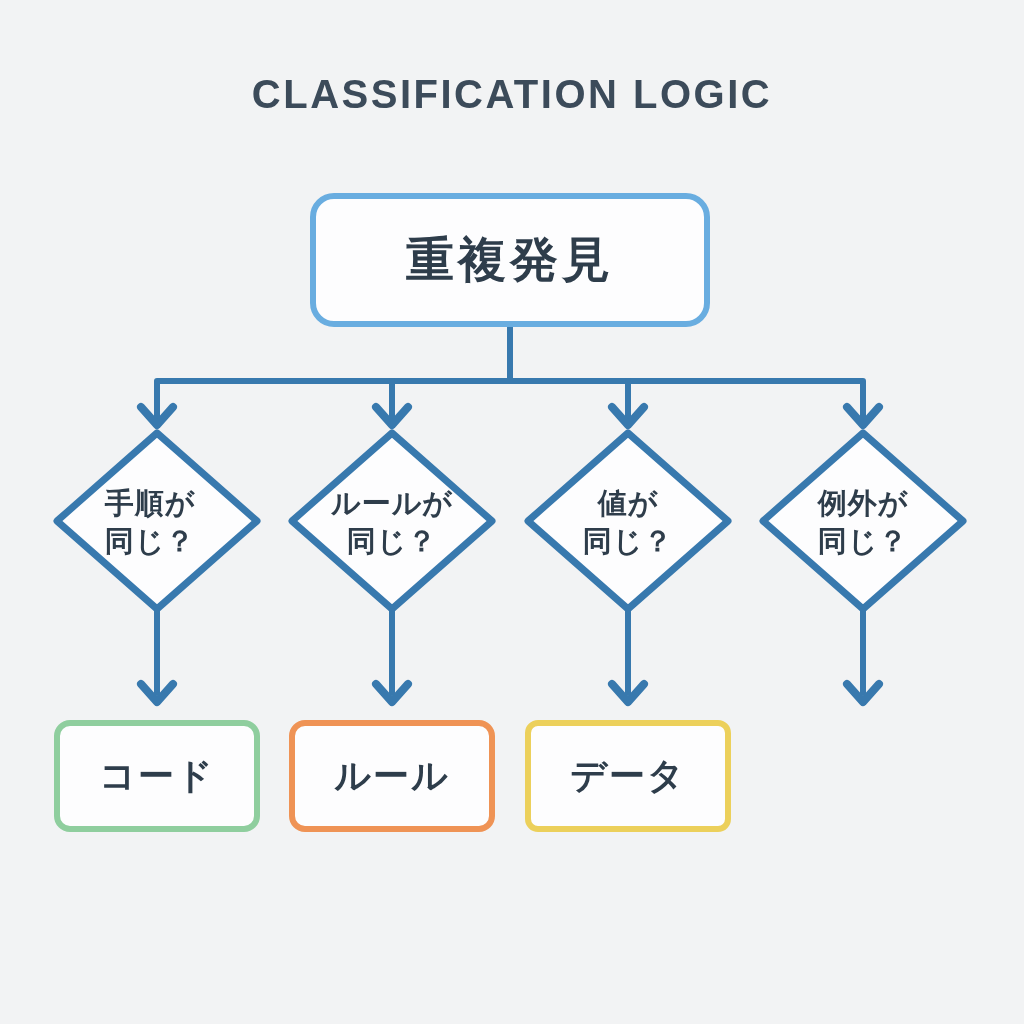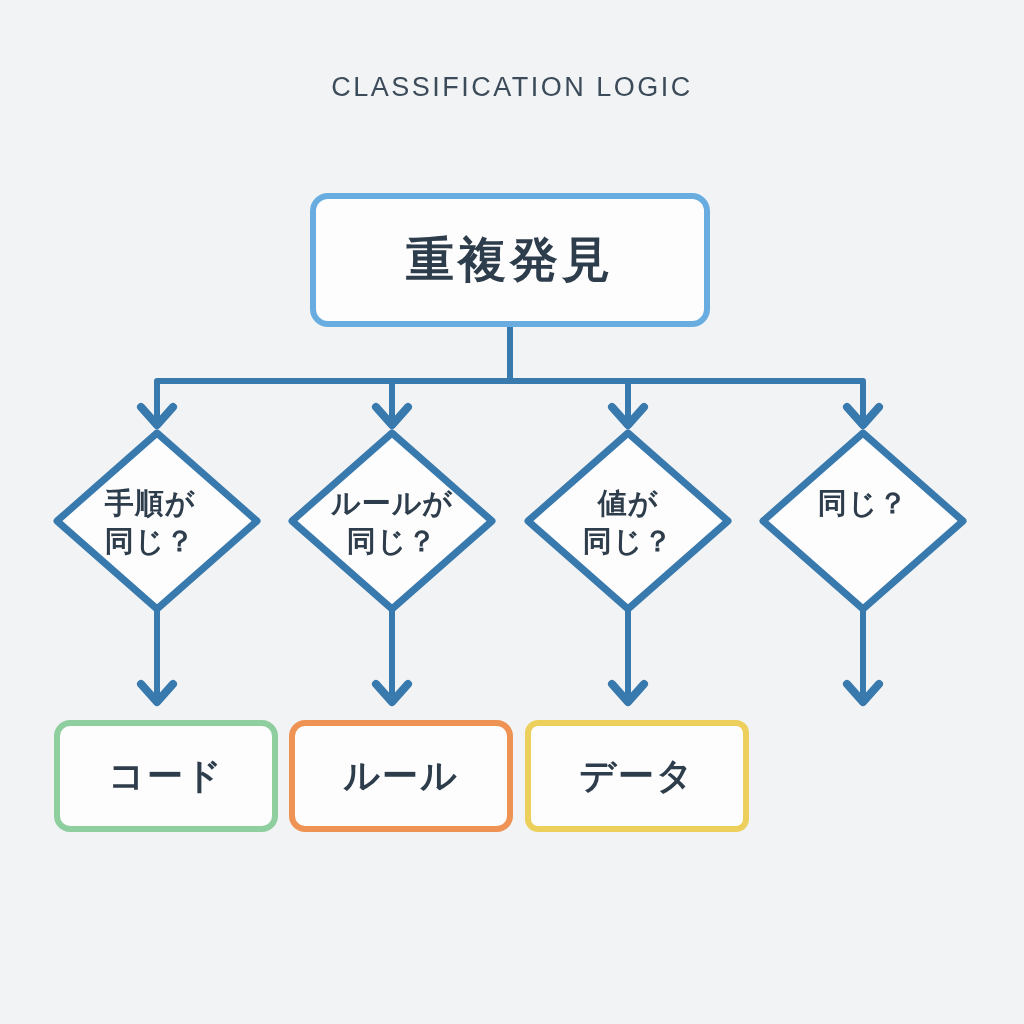--- a/index.html
+++ b/index.html
@@ -11,22 +11,22 @@
     position:relative;
     width:1024px;
     height:1024px;
     margin:0 auto;
     overflow:hidden;
   }
   .title{
     position:absolute;
     left:0; right:0; top:72px;
     text-align:center;
-    font-size:27px;
-    font-weight:400;
+    font-size:40px;
+    font-weight:700;
     letter-spacing:2.5px;
   }
   .connector-layer{
     position:absolute;
     left:0; top:0;
     width:1024px; height:1024px;
   }
   .connector-layer path{
     fill:none;
     stroke-width:6;
@@ -63,21 +63,21 @@
     width:200px;
     text-align:center;
     font-size:29px;
     font-weight:600;
     line-height:38px;
     letter-spacing:1px;
   }
   .result-box{
     position:absolute;
     top:720px;
-    width:224px; height:112px;
+    width:206px; height:112px;
     box-sizing:border-box;
     background:#fdfdfe;
     border:6px solid #999;
     border-radius:16px;
     display:flex;
     align-items:center;
     justify-content:center;
   }
   .result-label{
     font-size:36px;
@@ -117,37 +117,38 @@
     <path d="M392 611 V693" stroke="#3879ae"></path>
     <path d="M628 611 V693" stroke="#3879ae"></path>
     <path d="M863 611 V693" stroke="#3879ae"></path>
 
     <path class="arrowhead" d="M141 684 L157 702 L173 684" stroke="#3879ae"></path>
     <path class="arrowhead" d="M376 684 L392 702 L408 684" stroke="#3879ae"></path>
     <path class="arrowhead" d="M612 684 L628 702 L644 684" stroke="#3879ae"></path>
     <path class="arrowhead" d="M847 684 L863 702 L879 684" stroke="#3879ae"></path>
   </svg>
 
-  <div class="root-box" style="border-color: rgb(105, 173, 224);">
+  <div class="root-box" style="border-color: rgb(105, 173, 224); border-radius: 24px;">
     <span class="root-label" style="color: rgb(46, 61, 75);">重複発見</span>
   </div>
 
   <div class="diamond-label dl-0" style="color: rgb(46, 61, 75);">
     <div>手順が</div>
     <div>同じ？</div>
   </div>
   <div class="diamond-label dl-1" style="color: rgb(46, 61, 75);">
     <div>ルールが</div>
     <div>同じ？</div>
   </div>
   <div class="diamond-label dl-2" style="color: rgb(46, 61, 75);">
     <div>値が</div>
     <div>同じ？</div>
   </div>
   <div class="diamond-label dl-3" style="color: rgb(46, 61, 75);">
+    <div>例外が</div>
     <div>同じ？</div>
   </div>
 
   <div class="result-box rb-0" style="border-color: rgb(143, 206, 158);">
     <span class="result-label" style="color: rgb(46, 61, 75);">コード</span>
   </div>
   <div class="result-box rb-1" style="border-color: rgb(239, 147, 85);">
     <span class="result-label" style="color: rgb(46, 61, 75);">ルール</span>
   </div>
   <div class="result-box rb-2" style="border-color: rgb(236, 208, 91);">

